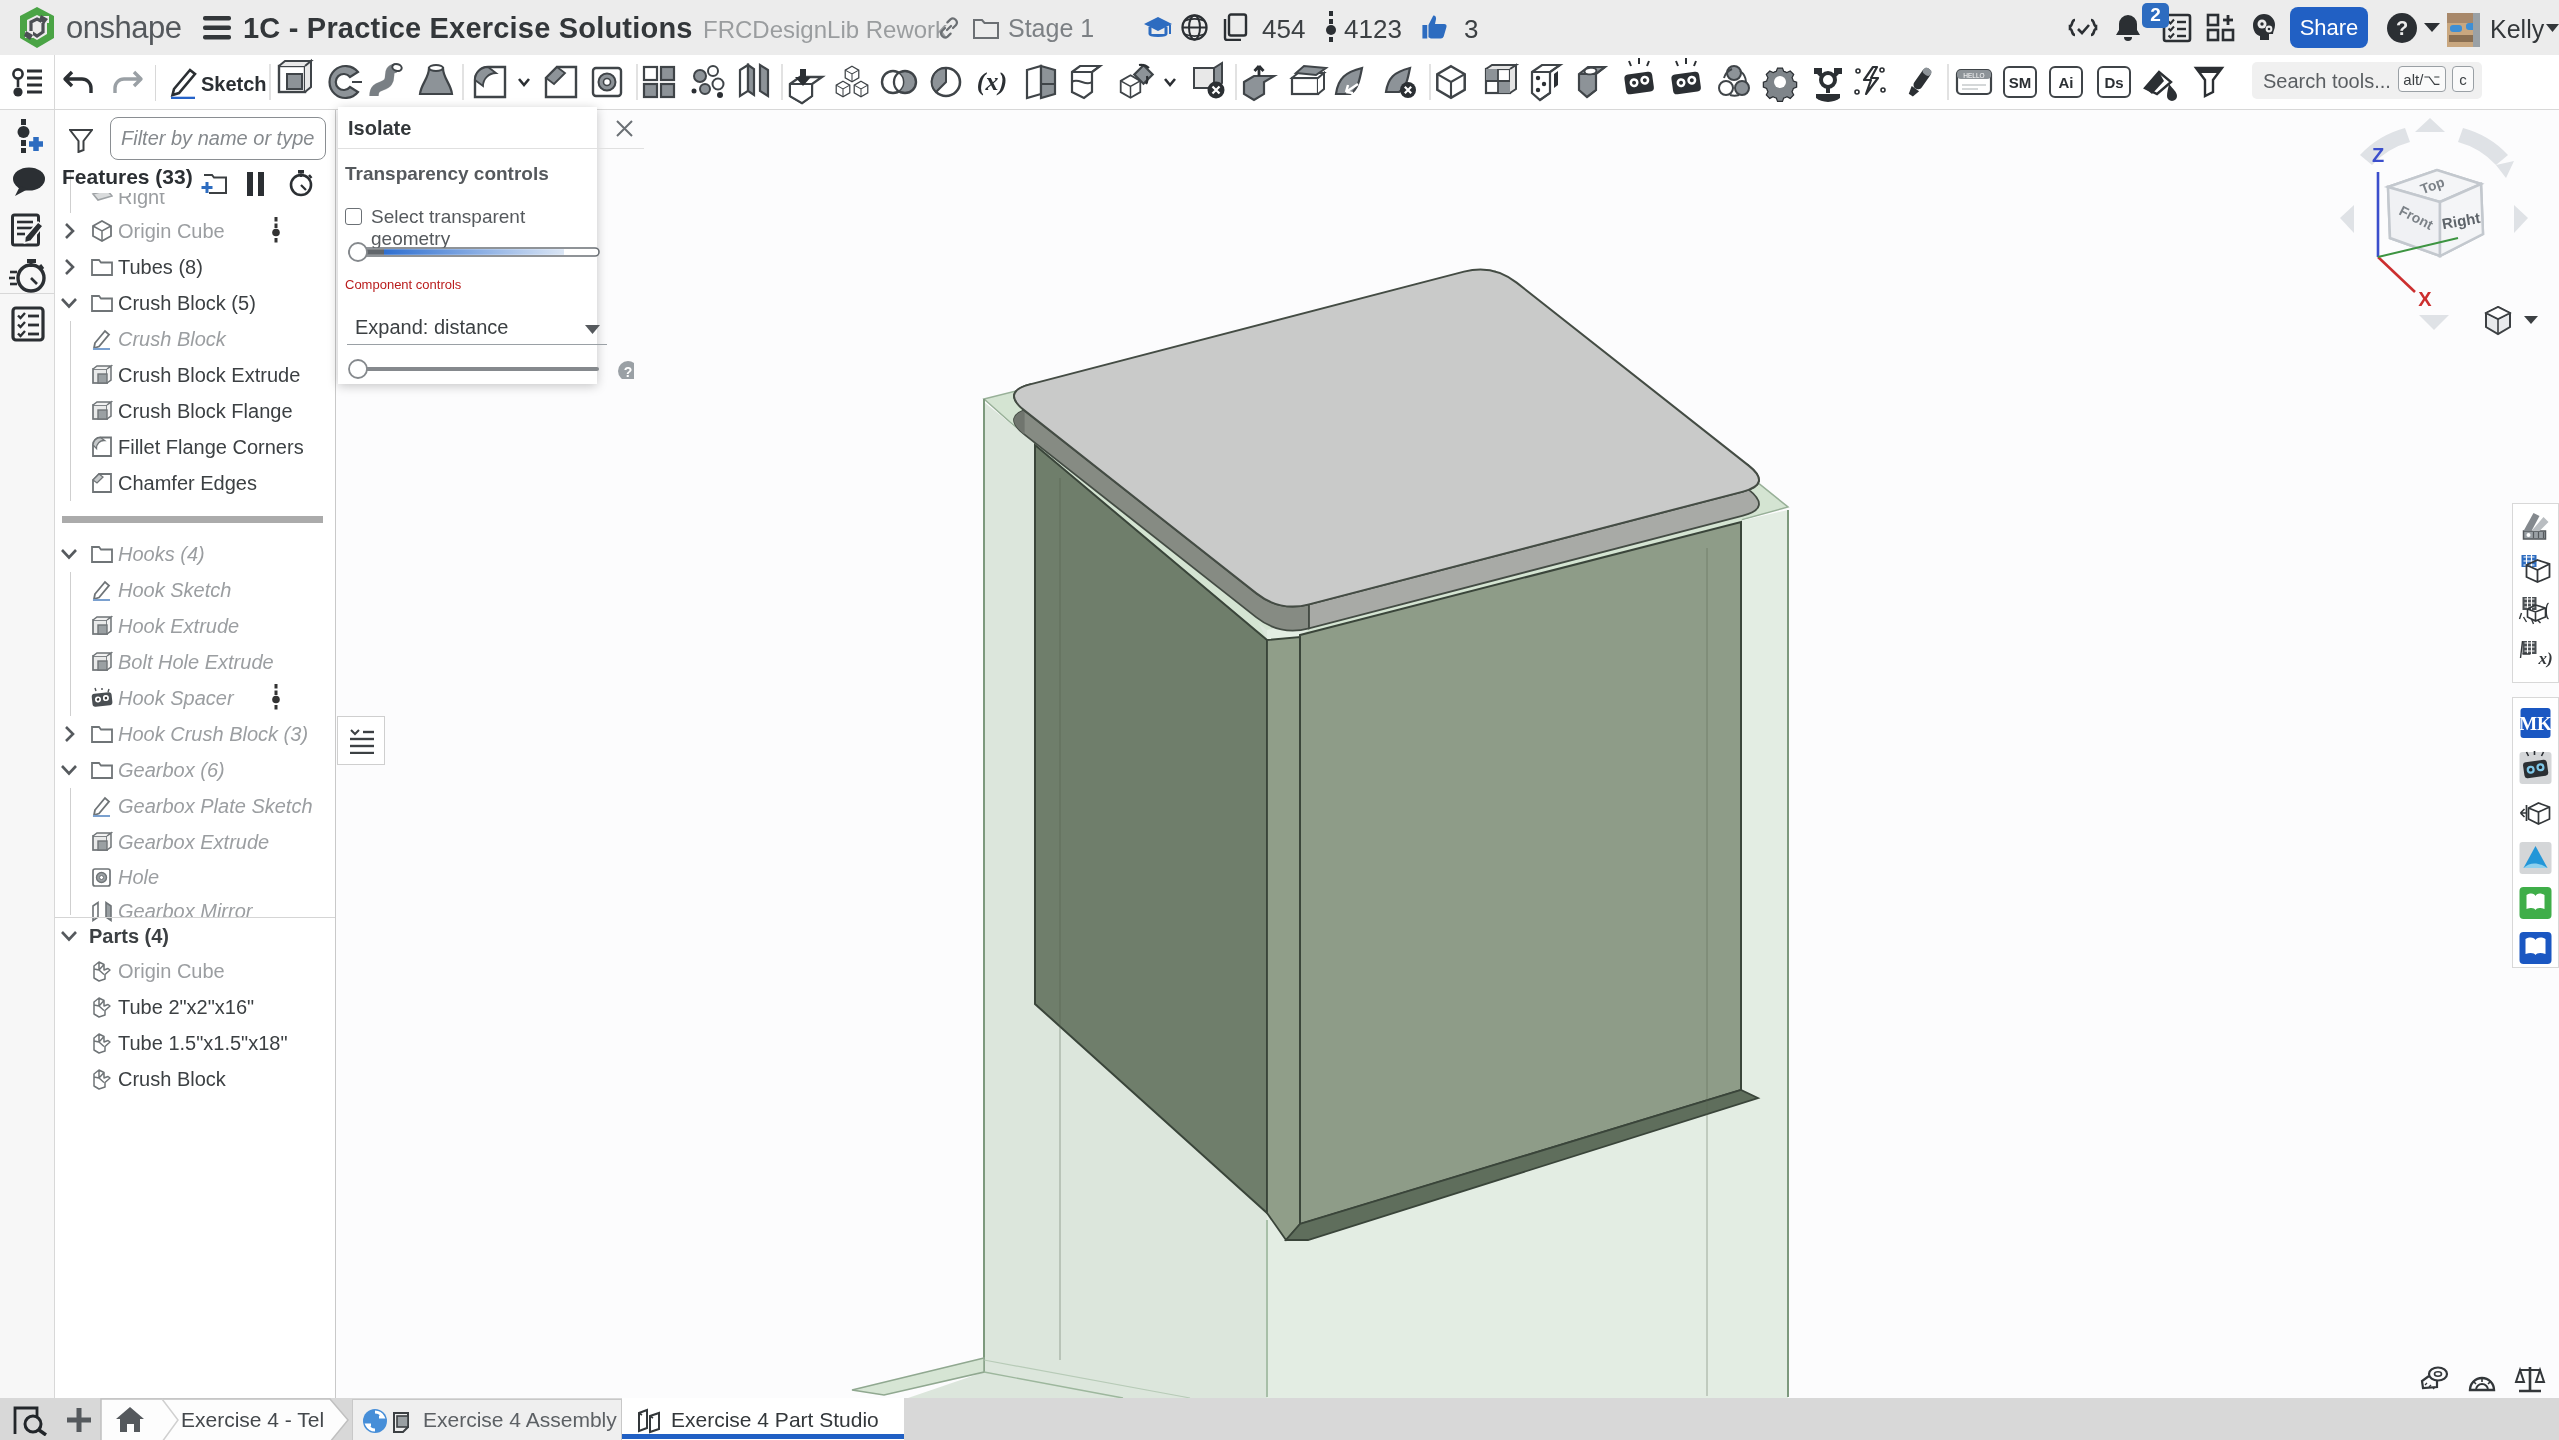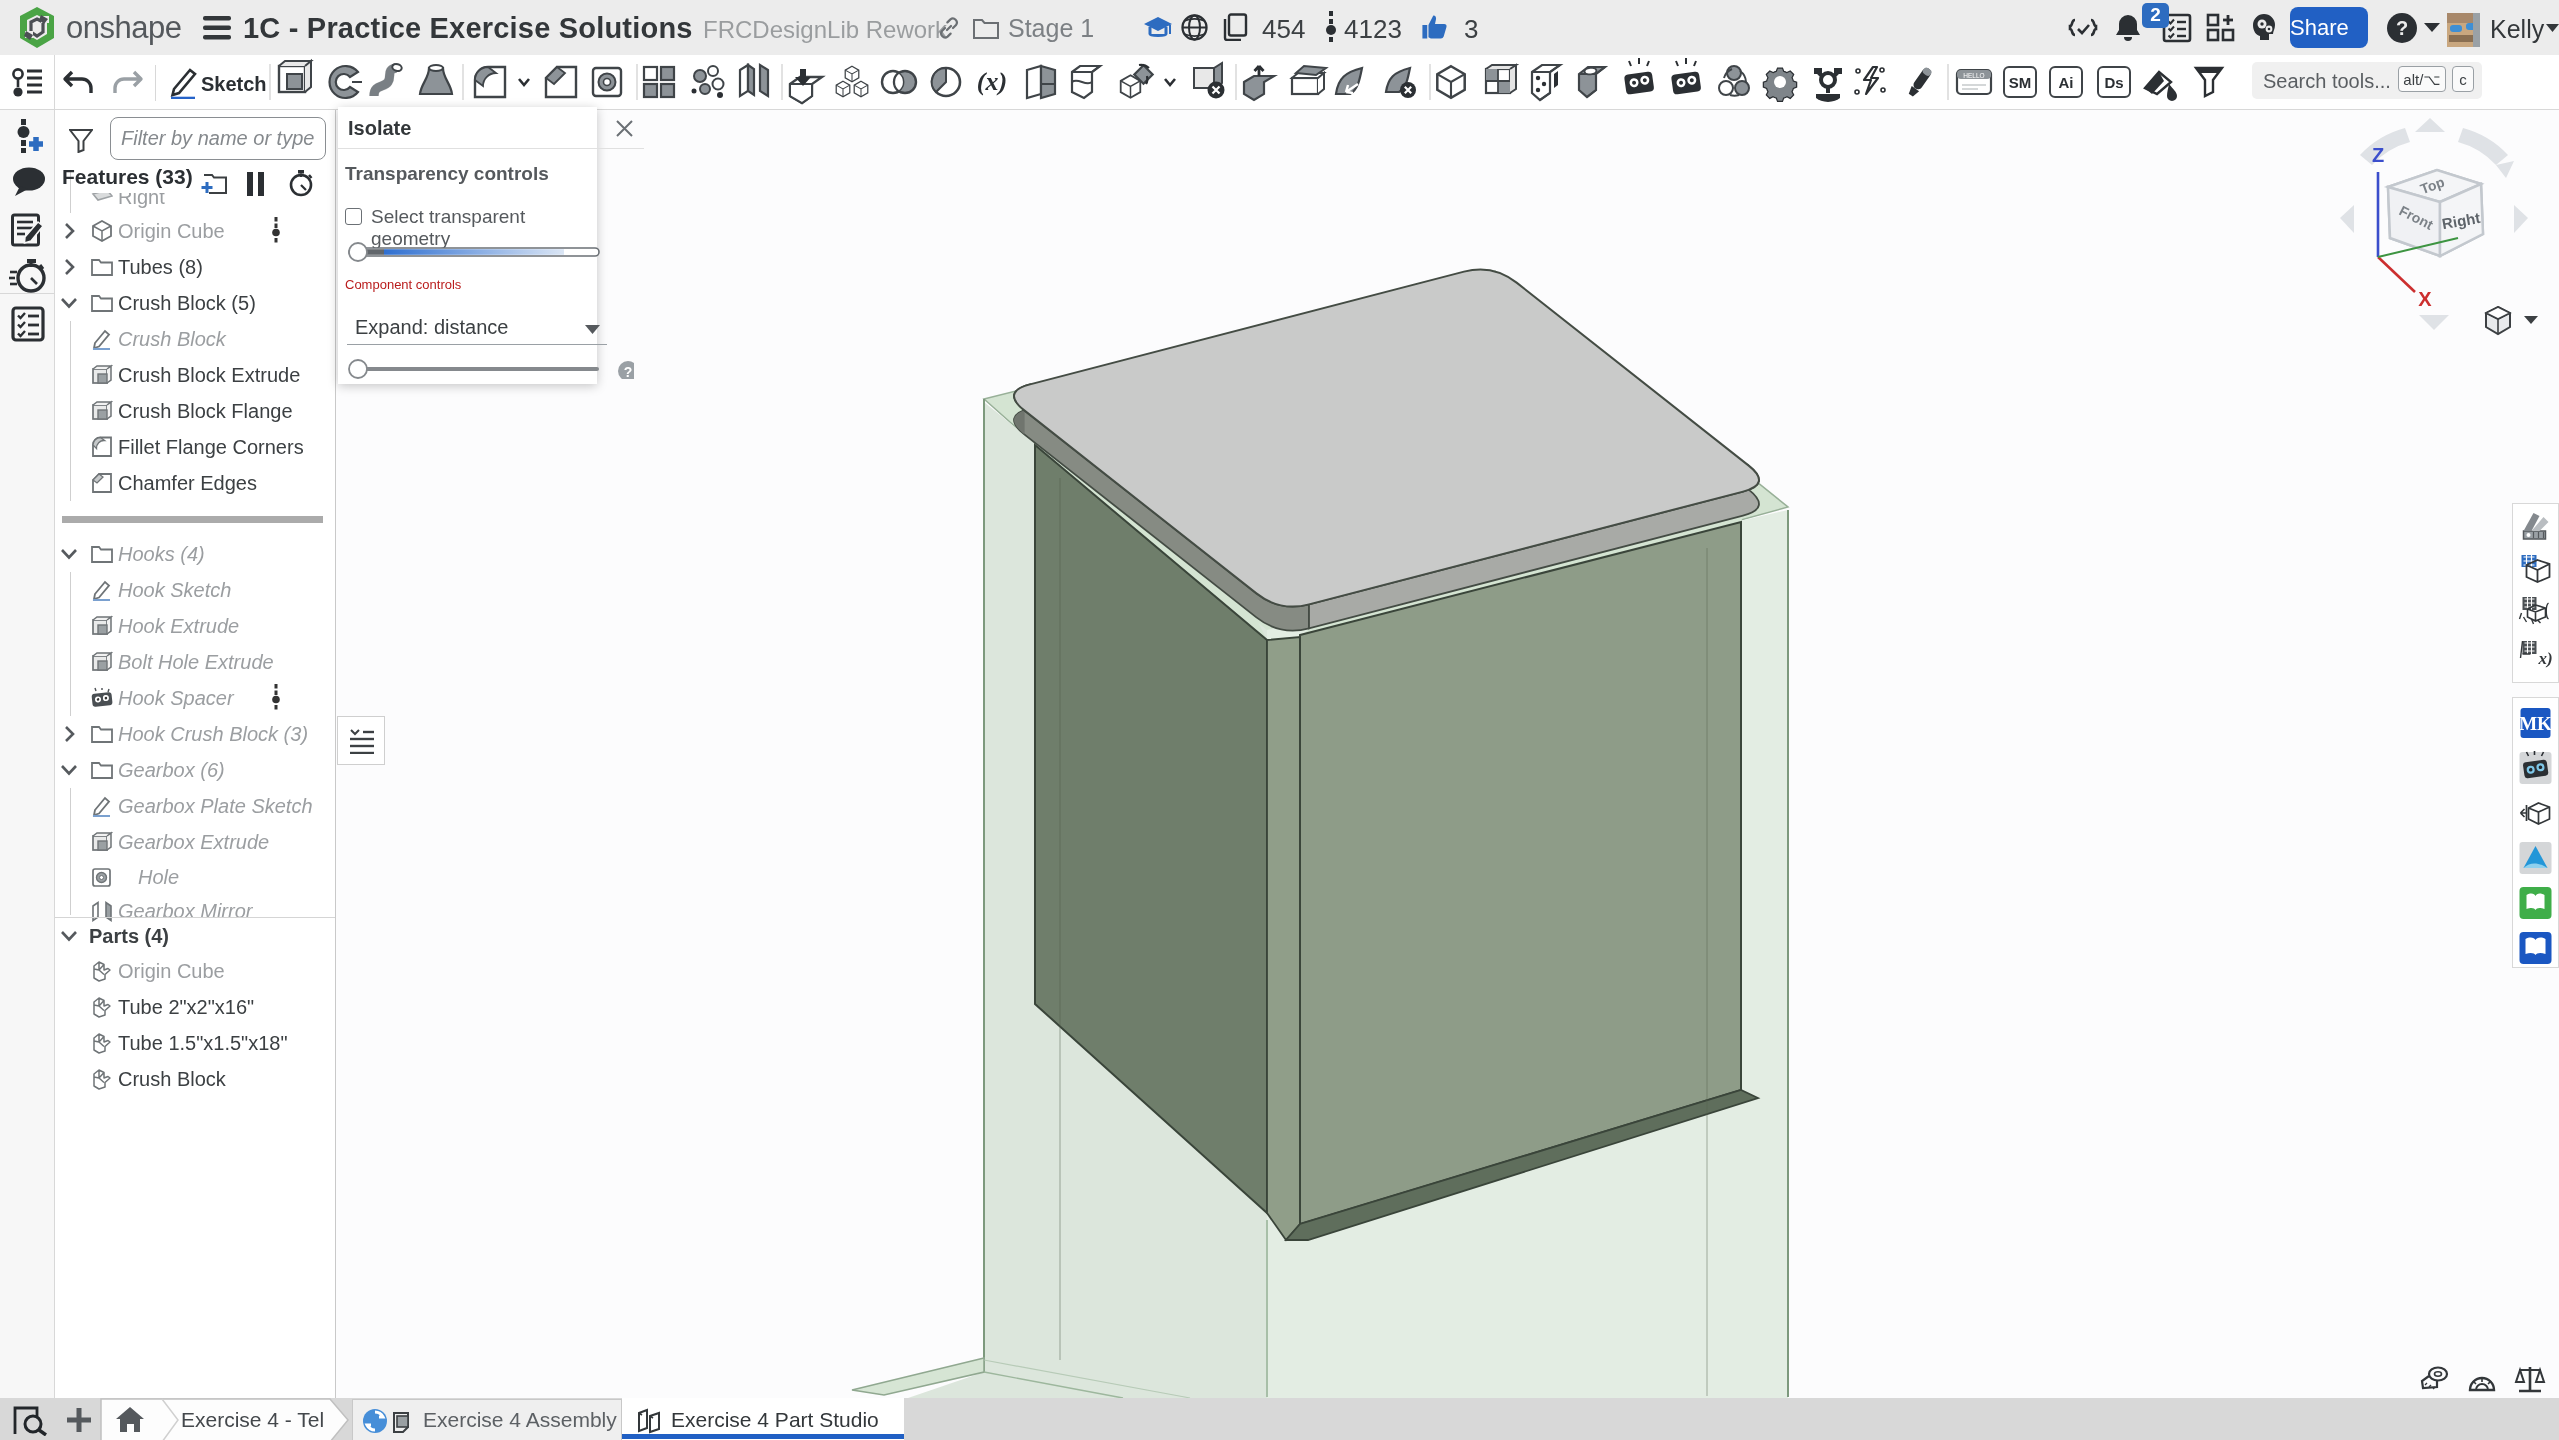--- a/index.html
+++ b/index.html
@@ -152,21 +152,21 @@
     <line x1="17" y1="7" x2="27" y2="7" stroke="#2b2f33" stroke-width="2.8"></line>
   </svg>
 
   <svg class="abs" style="left:2248px;top:12px" width="32" height="32" viewBox="0 0 32 32">
     <path d="M16 2 a11 11 0 0 1 11 11 c0 4-2 6-2 9 h-4 v6 h-9 v-4 c-4-1-7-5-7-11 a11 11 0 0 1 11-11 Z" fill="#2b2f33"></path>
     <circle cx="14" cy="12" r="4.5" fill="#ececec"></circle>
     <circle cx="21" cy="17" r="3.4" fill="#ececec"></circle>
     <circle cx="14" cy="12" r="1.7" fill="#2b2f33"></circle>
     <circle cx="21" cy="17" r="1.3" fill="#2b2f33"></circle>
   </svg>
-  <div class="abs" style="left:2290px;top:7px;width:78px;height:41px;background:#2160c4;border-radius:8px;color:#fff;font-size:22px;line-height:41px">Share</div>
+  <div class="abs" style="left:2290px;top:7px;width:78px;height:41px;background:#2160c4;border-radius:8px;color:#fff;font-size:22px;text-align:center;line-height:41px">Share</div>
 
   <svg class="abs" style="left:2386px;top:12px" width="32" height="32" viewBox="0 0 32 32">
     <circle cx="16" cy="16" r="15" fill="#2b2f33"></circle>
     <text x="16" y="23" font-size="20" font-weight="bold" fill="#ececec" text-anchor="middle" font-family="Liberation Sans">?</text>
   </svg>
   <svg class="abs" style="left:2424px;top:23px" width="16" height="10" viewBox="0 0 16 10">
     <polygon points="0,0 16,0 8,9" fill="#2b2f33"></polygon>
   </svg>
 
   <div class="abs" style="left:2447px;top:13px;width:33px;height:34px;background:#c9a77f;overflow:hidden">
@@ -612,21 +612,21 @@
       <rect x="2" y="5" width="14" height="14" fill="#e9eaea" stroke="#6f7477" stroke-width="1.7"></rect>
       <path d="M2,5 l4,-3 h14 l-4,3 M16,5 l4,-3 v14 l-4,3" fill="#f2f2f2" stroke="#6f7477" stroke-width="1.5"></path>
       <rect x="7" y="10" width="9" height="9" fill="#9aa0a3" stroke="#6f7477" stroke-width="1.4"></rect>
     </svg>
   <div class="row gray it" style="left:63px;top:714px;">Gearbox Extrude</div>
   <svg class="abs" style="left:36px;top:756px" width="22" height="22" viewBox="0 0 22 22">
       <rect x="2" y="3" width="17" height="17" rx="2" fill="none" stroke="#6f7477" stroke-width="1.7"></rect>
       <circle cx="10.5" cy="11.5" r="5" fill="#9aa0a3" stroke="#6f7477" stroke-width="1.4"></circle>
       <circle cx="10.5" cy="11.5" r="2" fill="#fff" stroke="#6f7477" stroke-width="1"></circle>
     </svg>
-  <div class="row gray it" style="left:63px;top:749px;margin-left:20px;">Hole</div>
+  <div class="row gray it" style="left:63px;top:749px;">Hole</div>
   <svg class="abs" style="left:36px;top:790px" width="22" height="22" viewBox="0 0 22 22">
       <path d="M2,6 l5,-3.5 V17 L2,20.5 Z" fill="none" stroke="#6f7477" stroke-width="1.6"></path>
       <path d="M20,6 l-5,-3.5 V17 l5,3.5 Z" fill="#9aa0a3" stroke="#6f7477" stroke-width="1.6"></path>
     </svg>
   <div class="row gray it" style="left:63px;top:783px;">Gearbox Mirror</div>
   <svg class="abs" style="left:6px;top:820px" width="16" height="12" viewBox="0 0 16 12">
       <path d="M1,2 L8,9.5 L15,2" fill="none" stroke="#565a5e" stroke-width="2.6"></path>
     </svg>
   <div class="row" style="left:34px;top:808px;font-weight:bold;">Parts (4)</div>
   <svg class="abs" style="left:36px;top:850px" width="22" height="22" viewBox="0 0 22 22">

